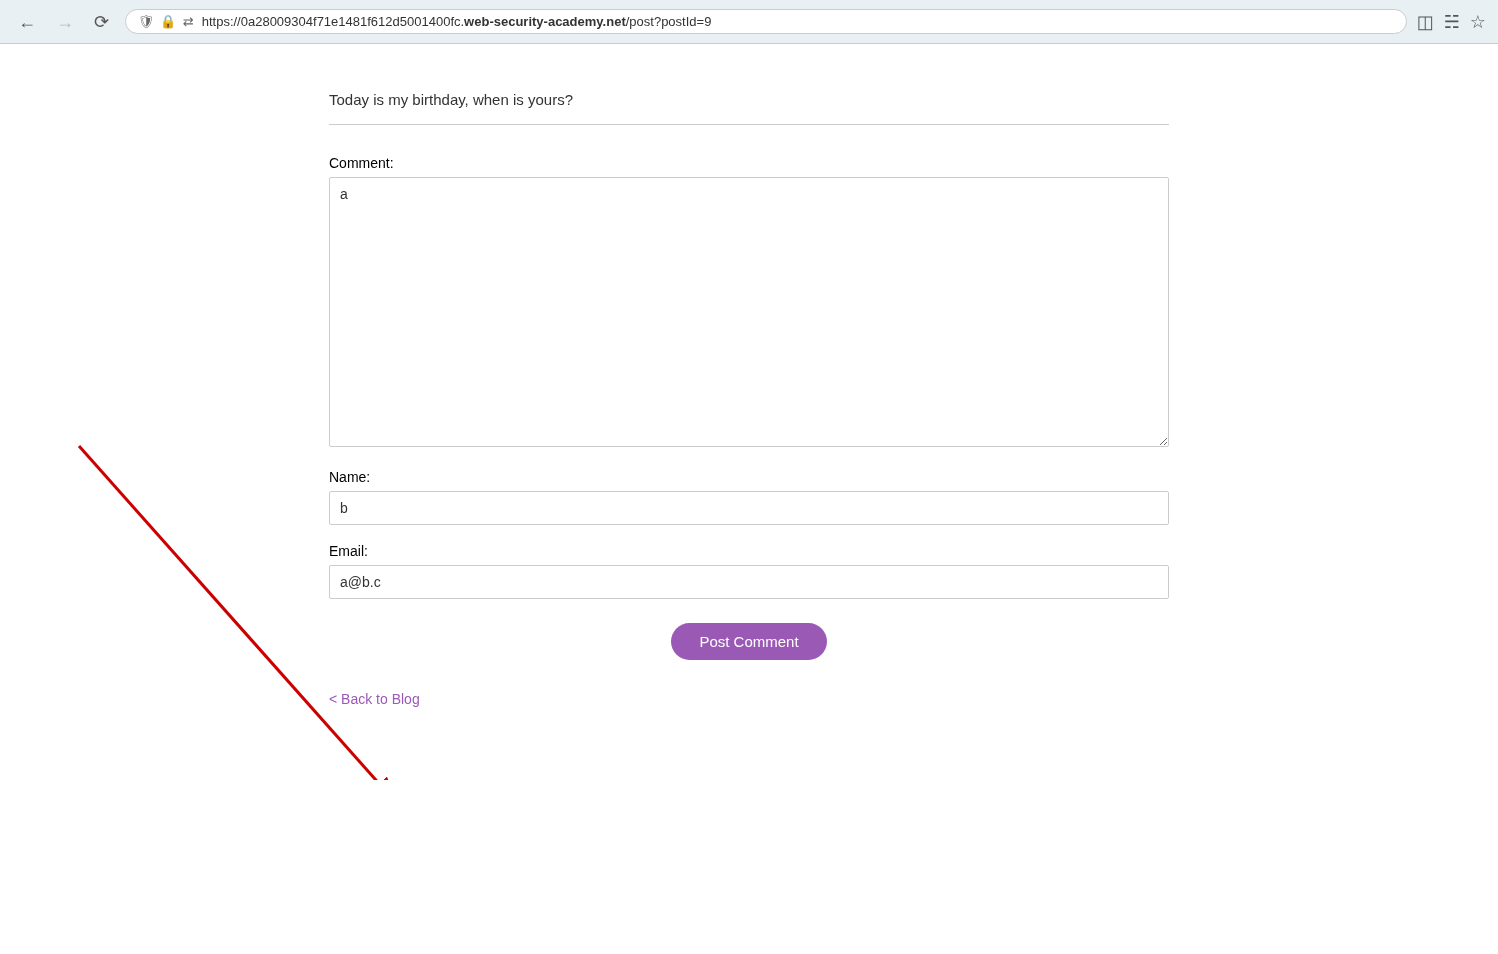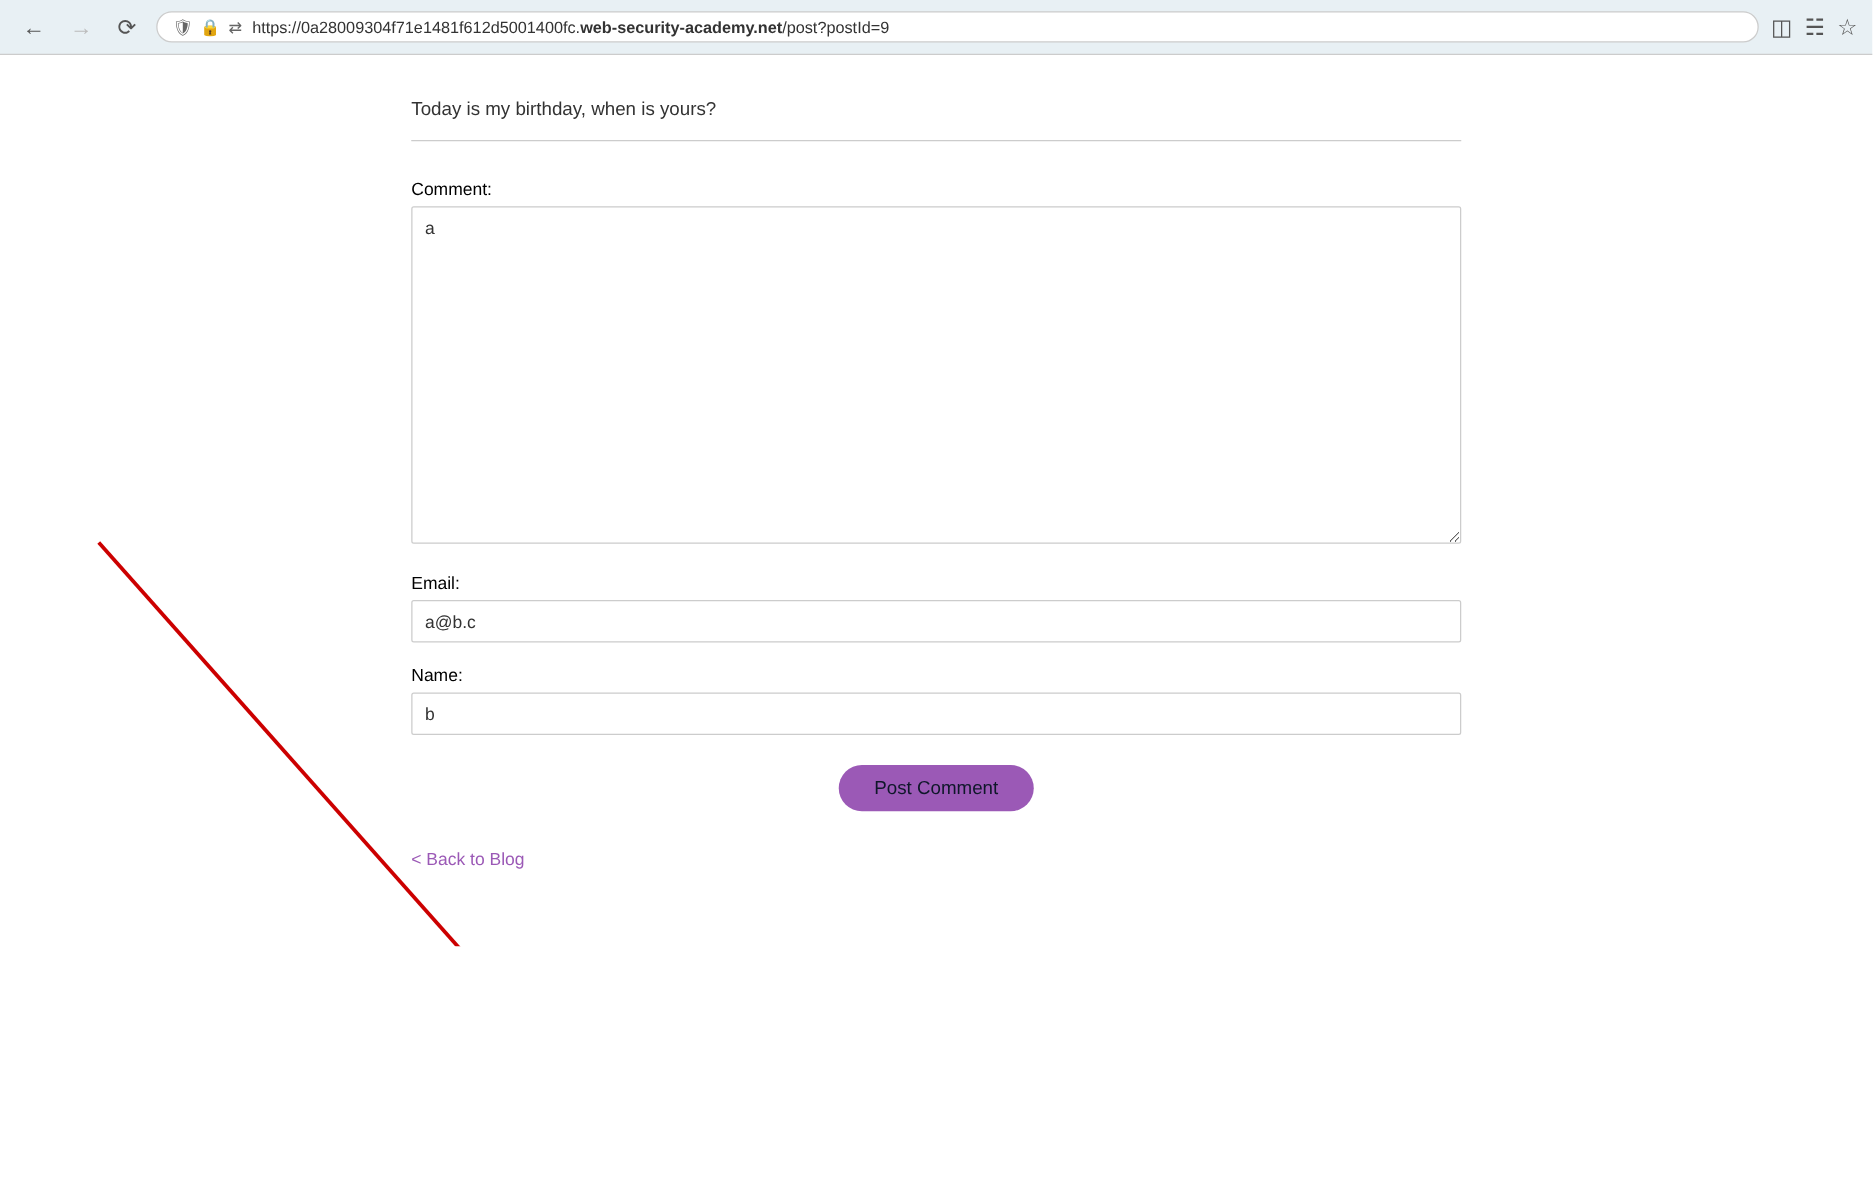--- a/index.html
+++ b/index.html
@@ -82,21 +82,21 @@
       display: flex;
       gap: 10px;
       align-items: center;
       color: #555;
       font-size: 18px;
     }
 
     
     .page-content {
       max-width: 900px;
-      margin: 0 auto;
+      margin: 12px auto;
       padding: 35px 30px 60px;
       position: relative;
     }
 
     .post-text {
       font-size: 15px;
       color: #333;
       margin-bottom: 16px;
     }
 
@@ -147,21 +147,21 @@
     }
 
     .submit-area {
       display: flex;
       justify-content: center;
       margin-top: 24px;
     }
 
     .post-comment-btn {
       background: #9b59b6;
-      color: #0f172a;
+      color: #ffffff;
       border: none;
       border-radius: 20px;
       padding: 10px 28px;
       font-size: 15px;
       cursor: pointer;
       font-family: Arial, sans-serif;
     }
 
     .back-to-blog {
       text-align: left;
@@ -218,27 +218,27 @@
 
   <hr class="divider">
 
 
   <div class="form-group">
     <label class="form-label">Comment:</label>
     <textarea class="form-textarea" style="">a</textarea>
   </div>
 
   <div class="form-group">
+    <label class="form-label">Name:</label>
+    <input class="form-input" type="text" value="b" style="">
+  </div>
+
+  <div class="form-group">
     <label class="form-label">Email:</label>
     <input class="form-input" type="email" value="a@b.c" style="">
-  </div>
-
-  <div class="form-group">
-    <label class="form-label">Name:</label>
-    <input class="form-input" type="text" value="b" style="">
   </div>
 
 
   <div class="submit-area">
     <button class="post-comment-btn">Post Comment</button>
   </div>
 
   <div class="back-to-blog">
     <a href="#">&lt; Back to Blog</a>
   </div>

